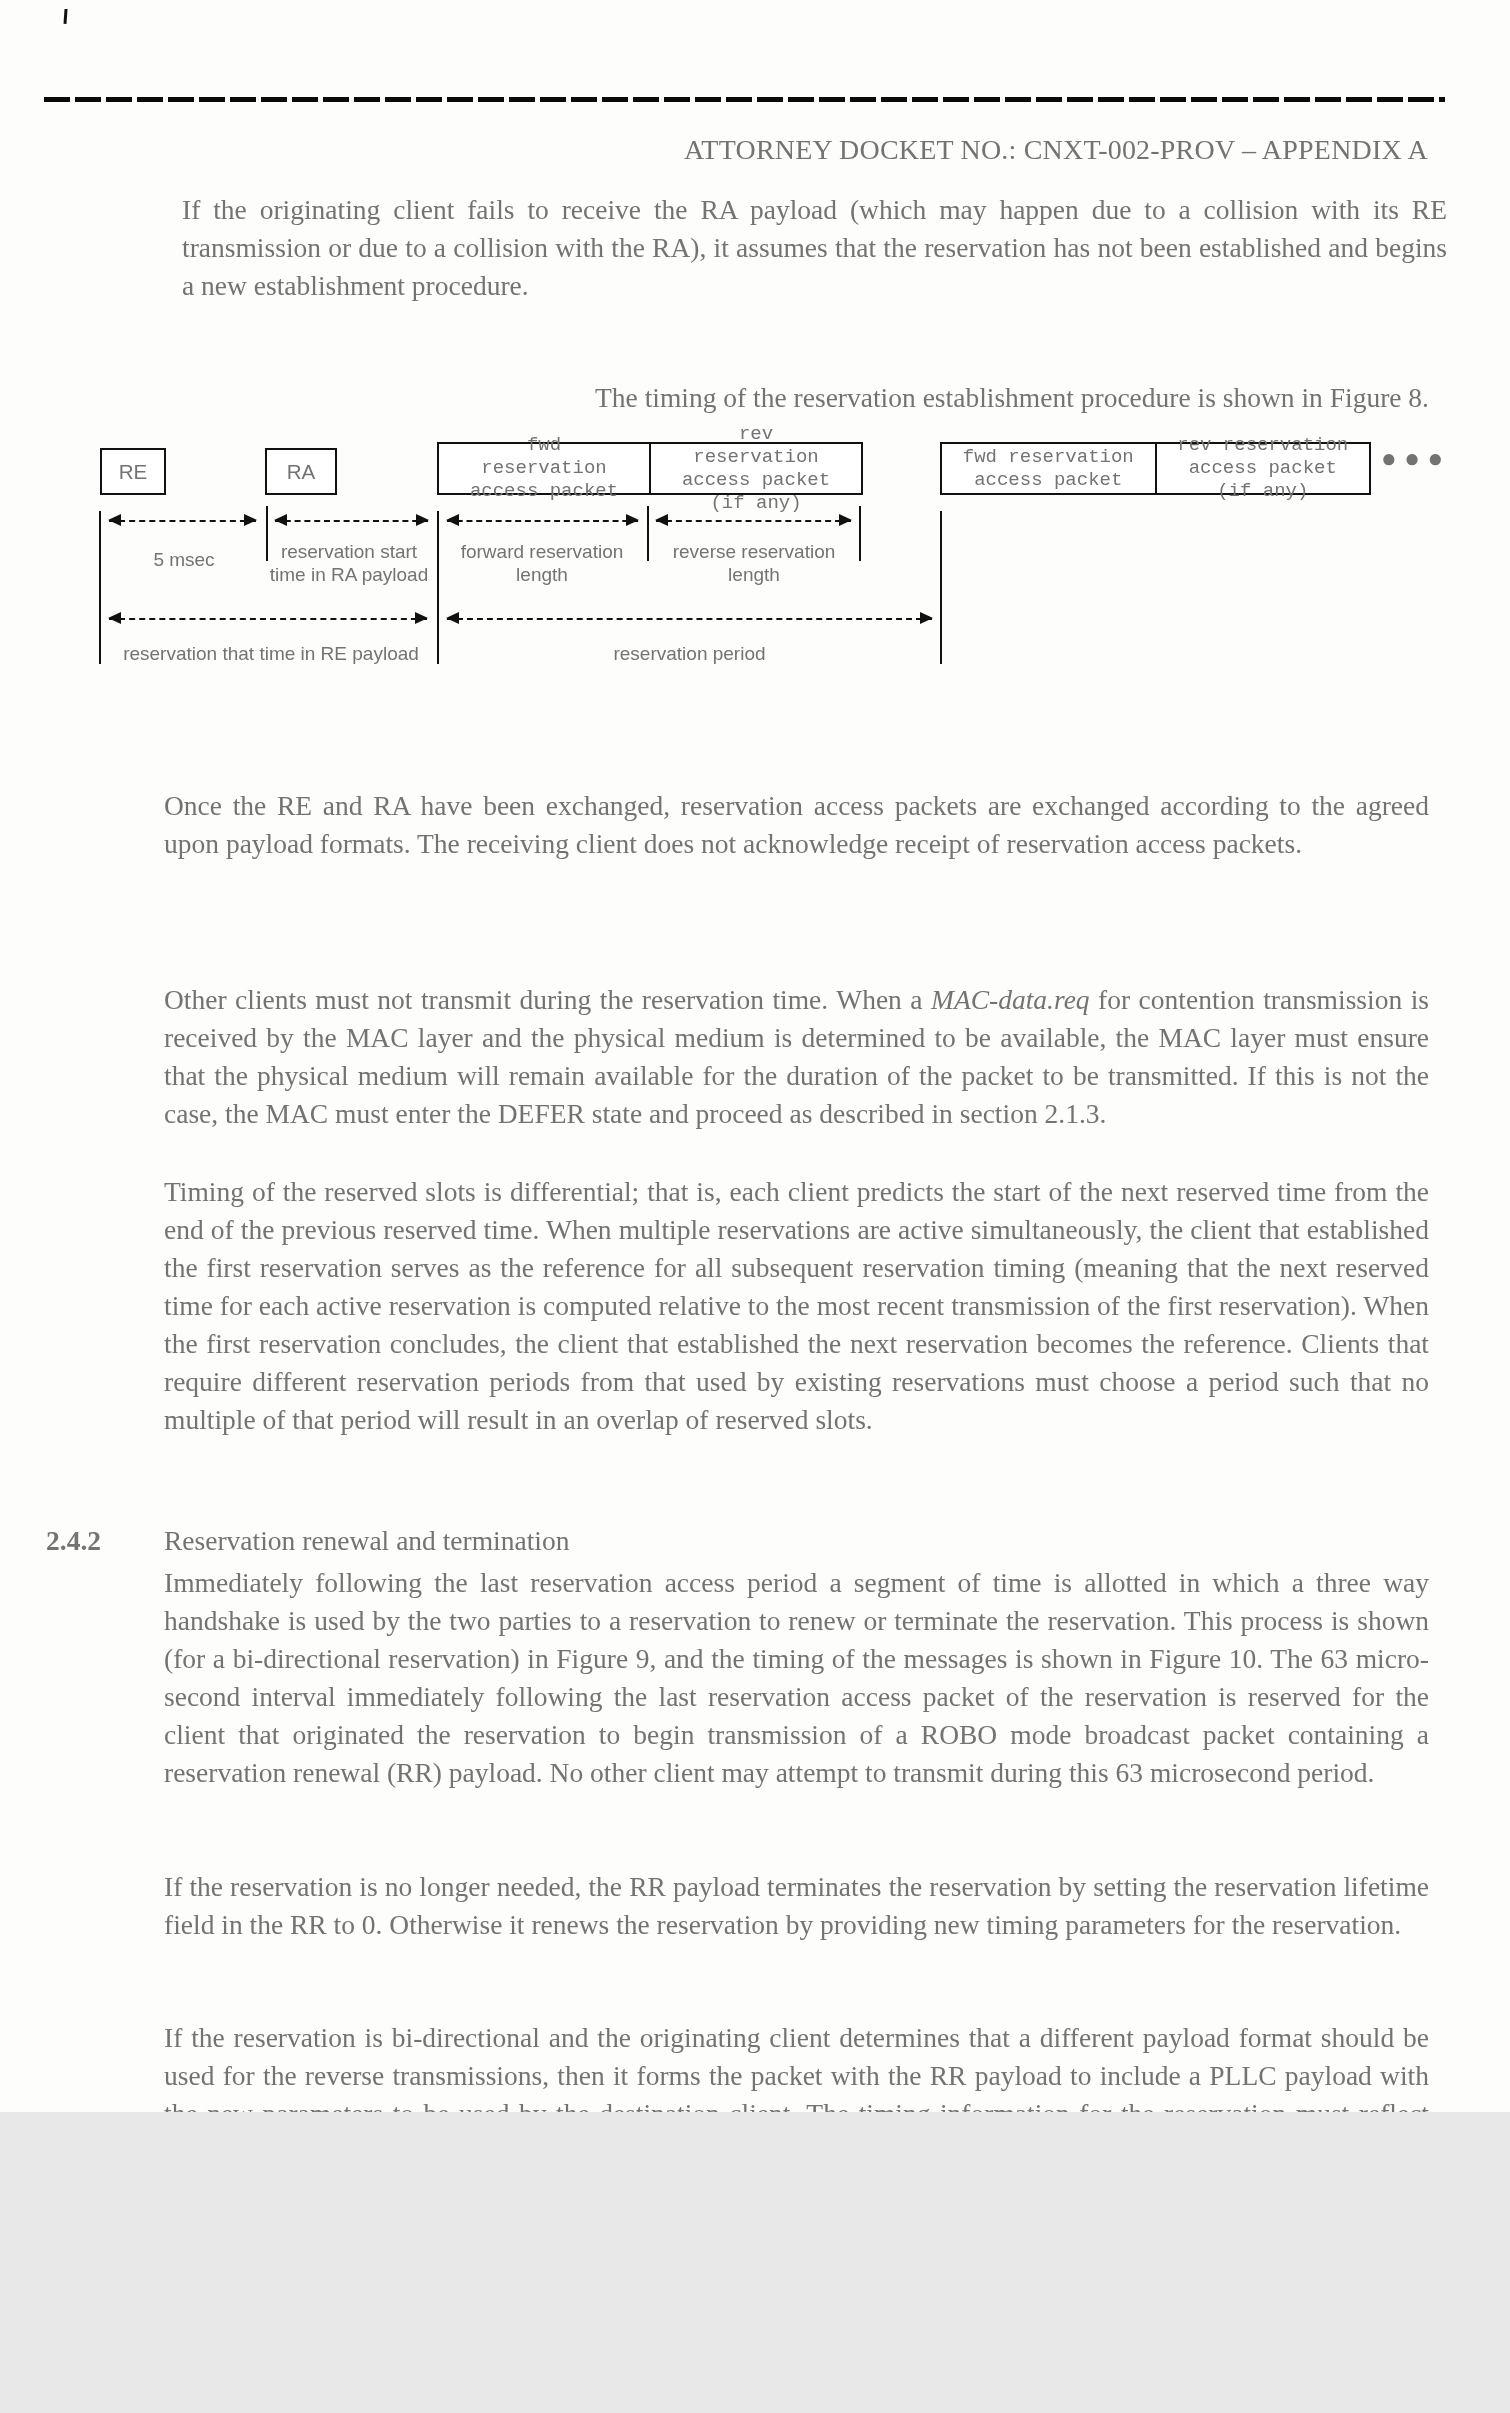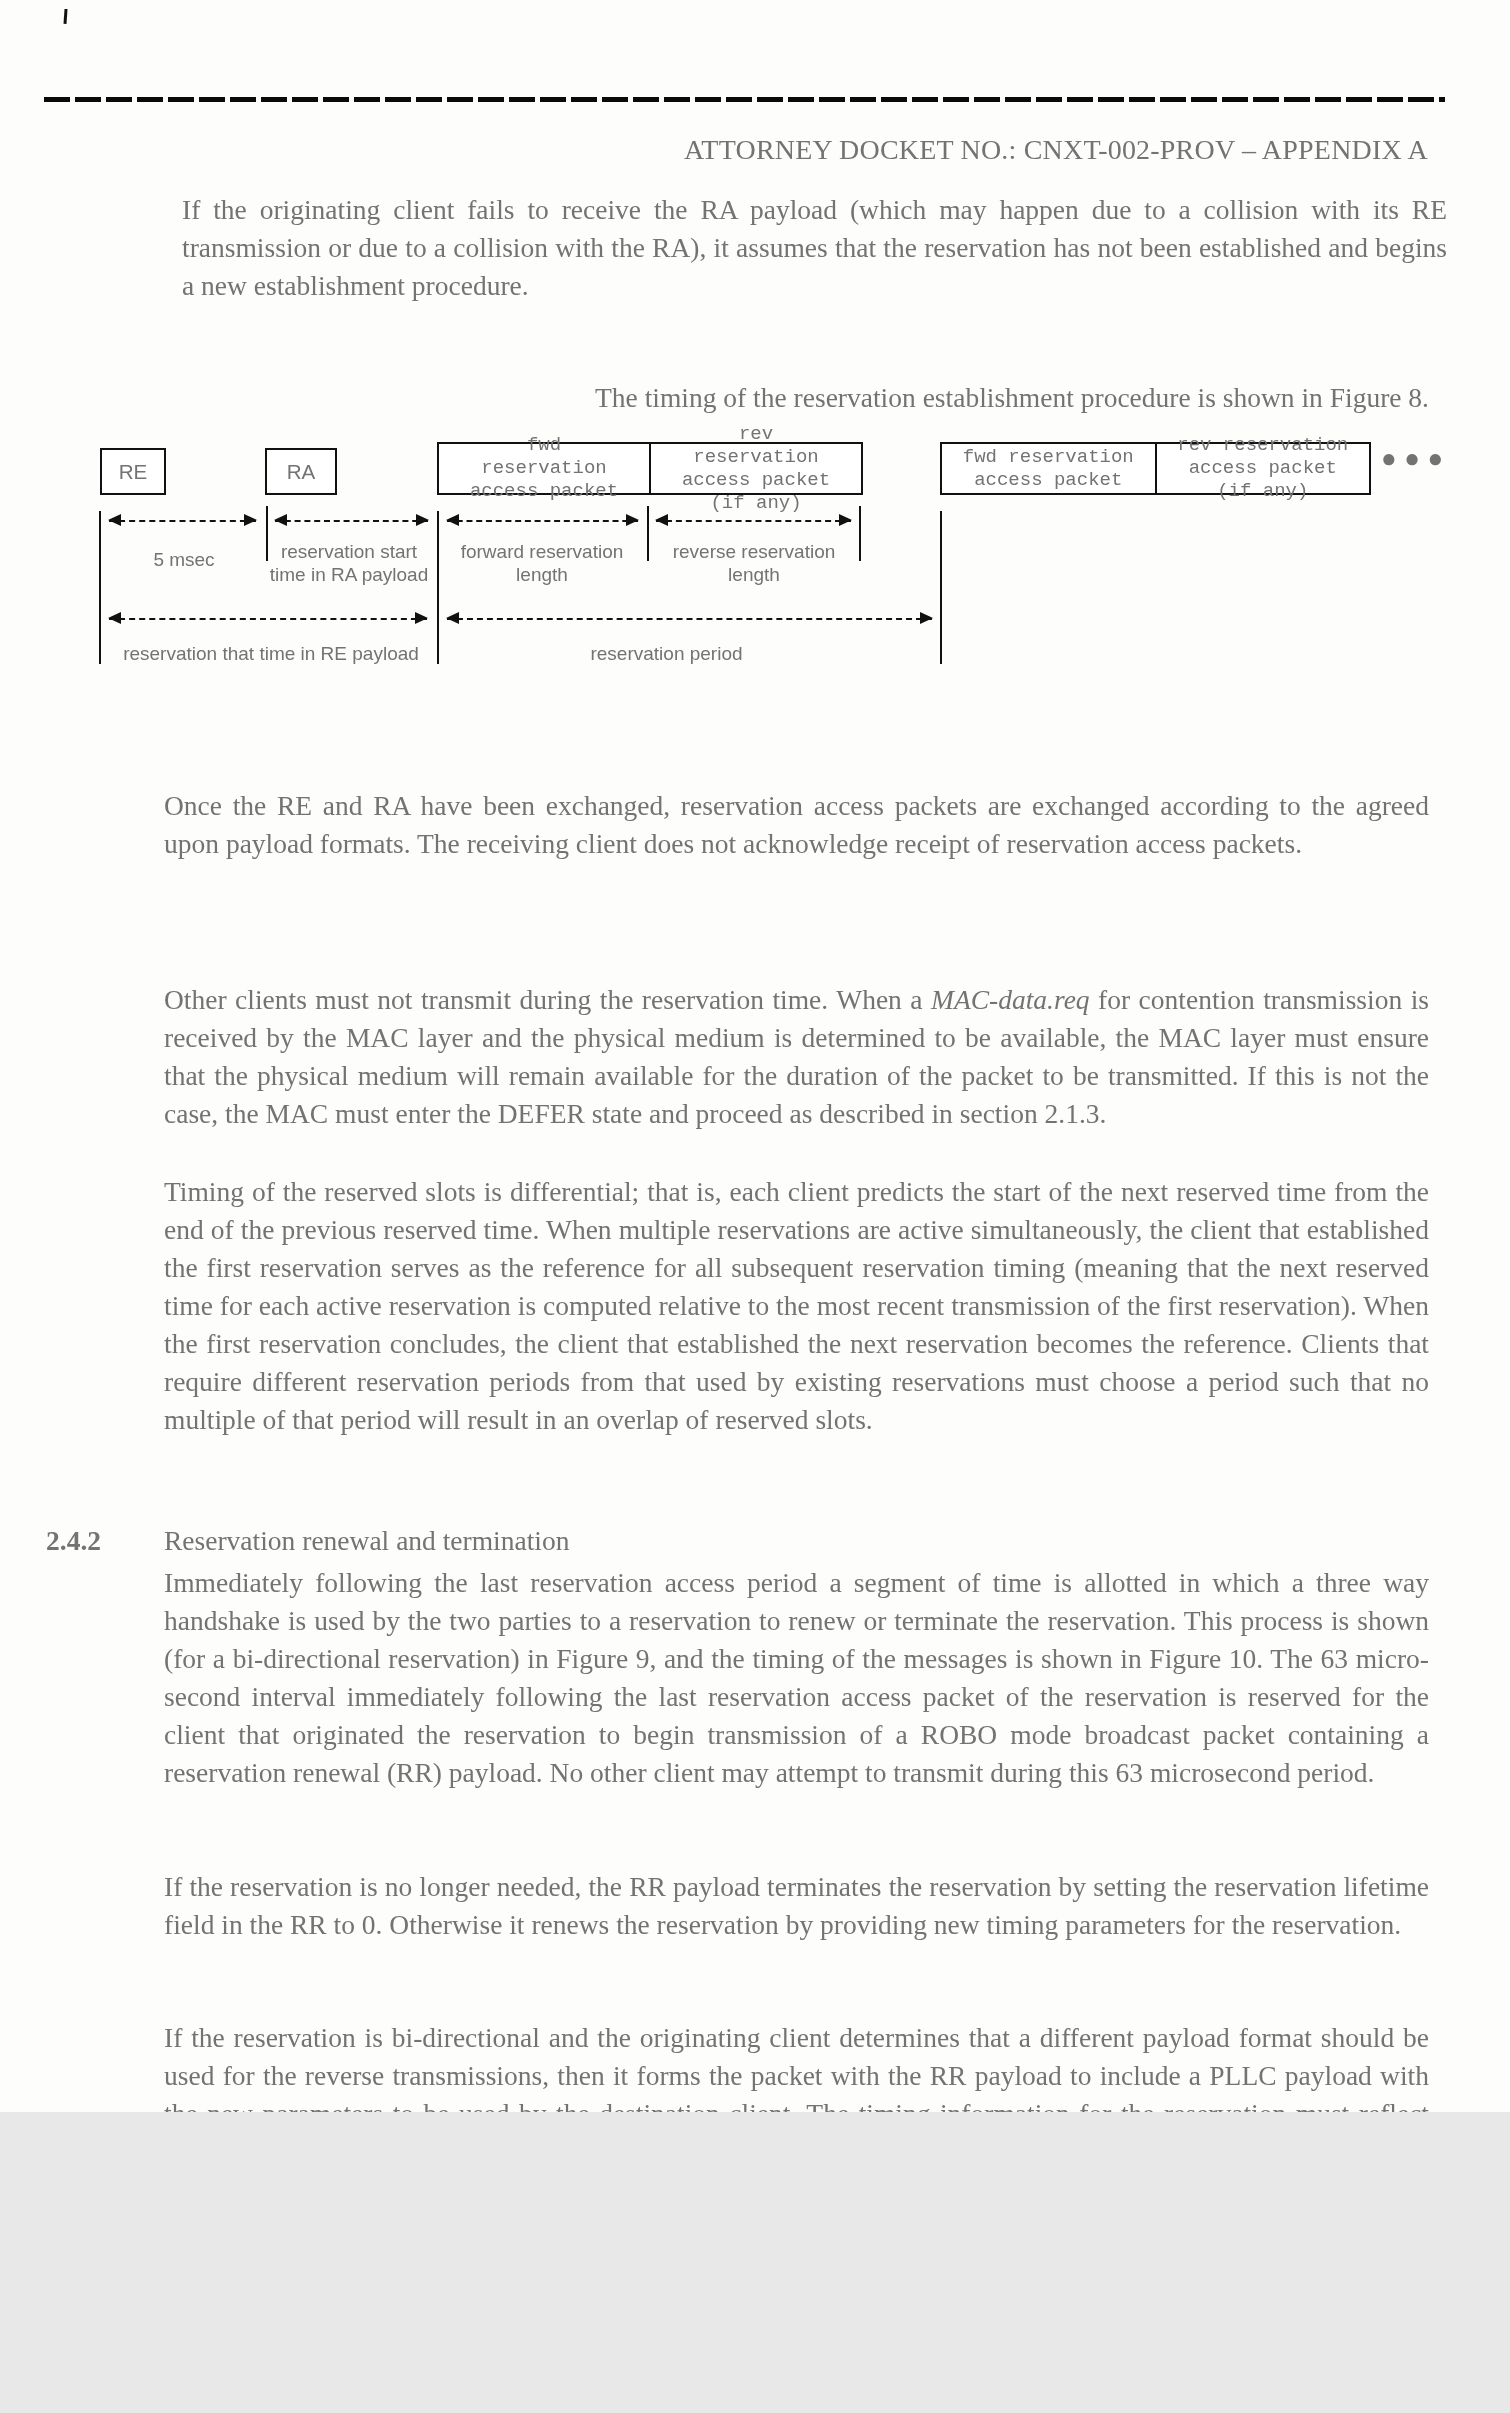--- a/index.html
+++ b/index.html
@@ -103,21 +103,21 @@
   .ar3{left:401px;top:93px;width:191px;}
   .ar4{left:610px;top:93px;width:195px;}
   .ar5{left:63px;top:191px;width:318px;}
   .ar6{left:401px;top:191px;width:485px;}
   .dlabel{position:absolute;text-align:center;}
   .lb1{left:92px;top:121px;width:92px;}
   .lb2{left:221px;top:113px;width:164px;}
   .lb3{left:414px;top:113px;width:164px;}
   .lb4{left:624px;top:113px;width:168px;}
   .lb5{left:65px;top:215px;width:320px;}
-  .lb6{left:378px;top:215px;width:485px;}
+  .lb6{left:401px;top:215px;width:485px;}
 </style>
 </head>
 <body>
 
 <div class="page">
 
   <div class="stray-mark"></div>
   <div class="rule-top"></div>
 
   <div class="hdr">ATTORNEY DOCKET NO.: CNXT-002-PROV – APPENDIX A</div>

